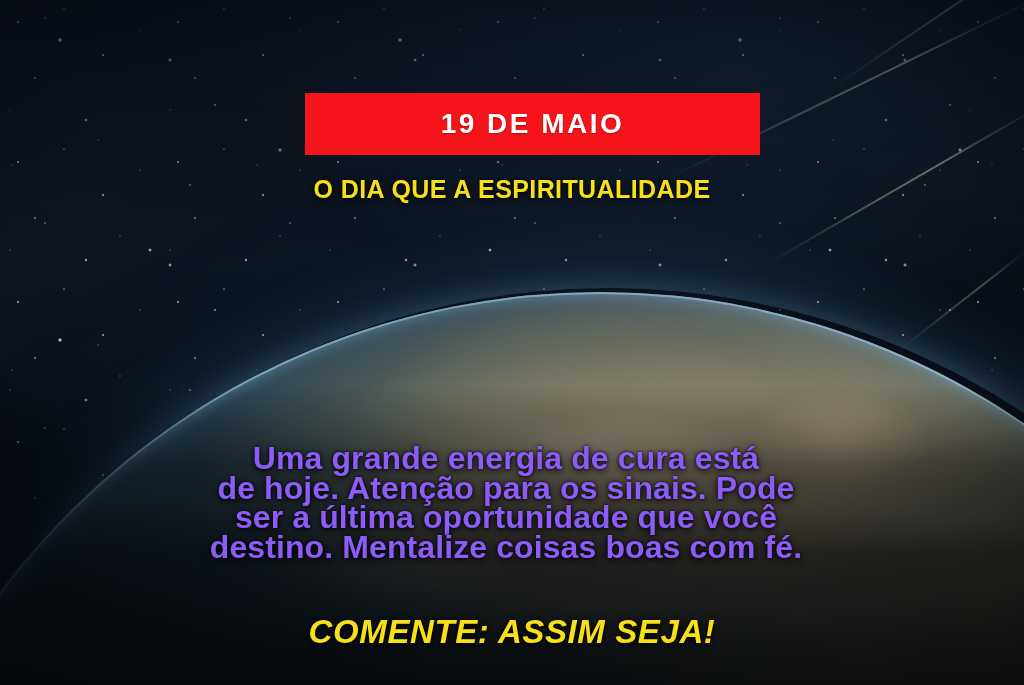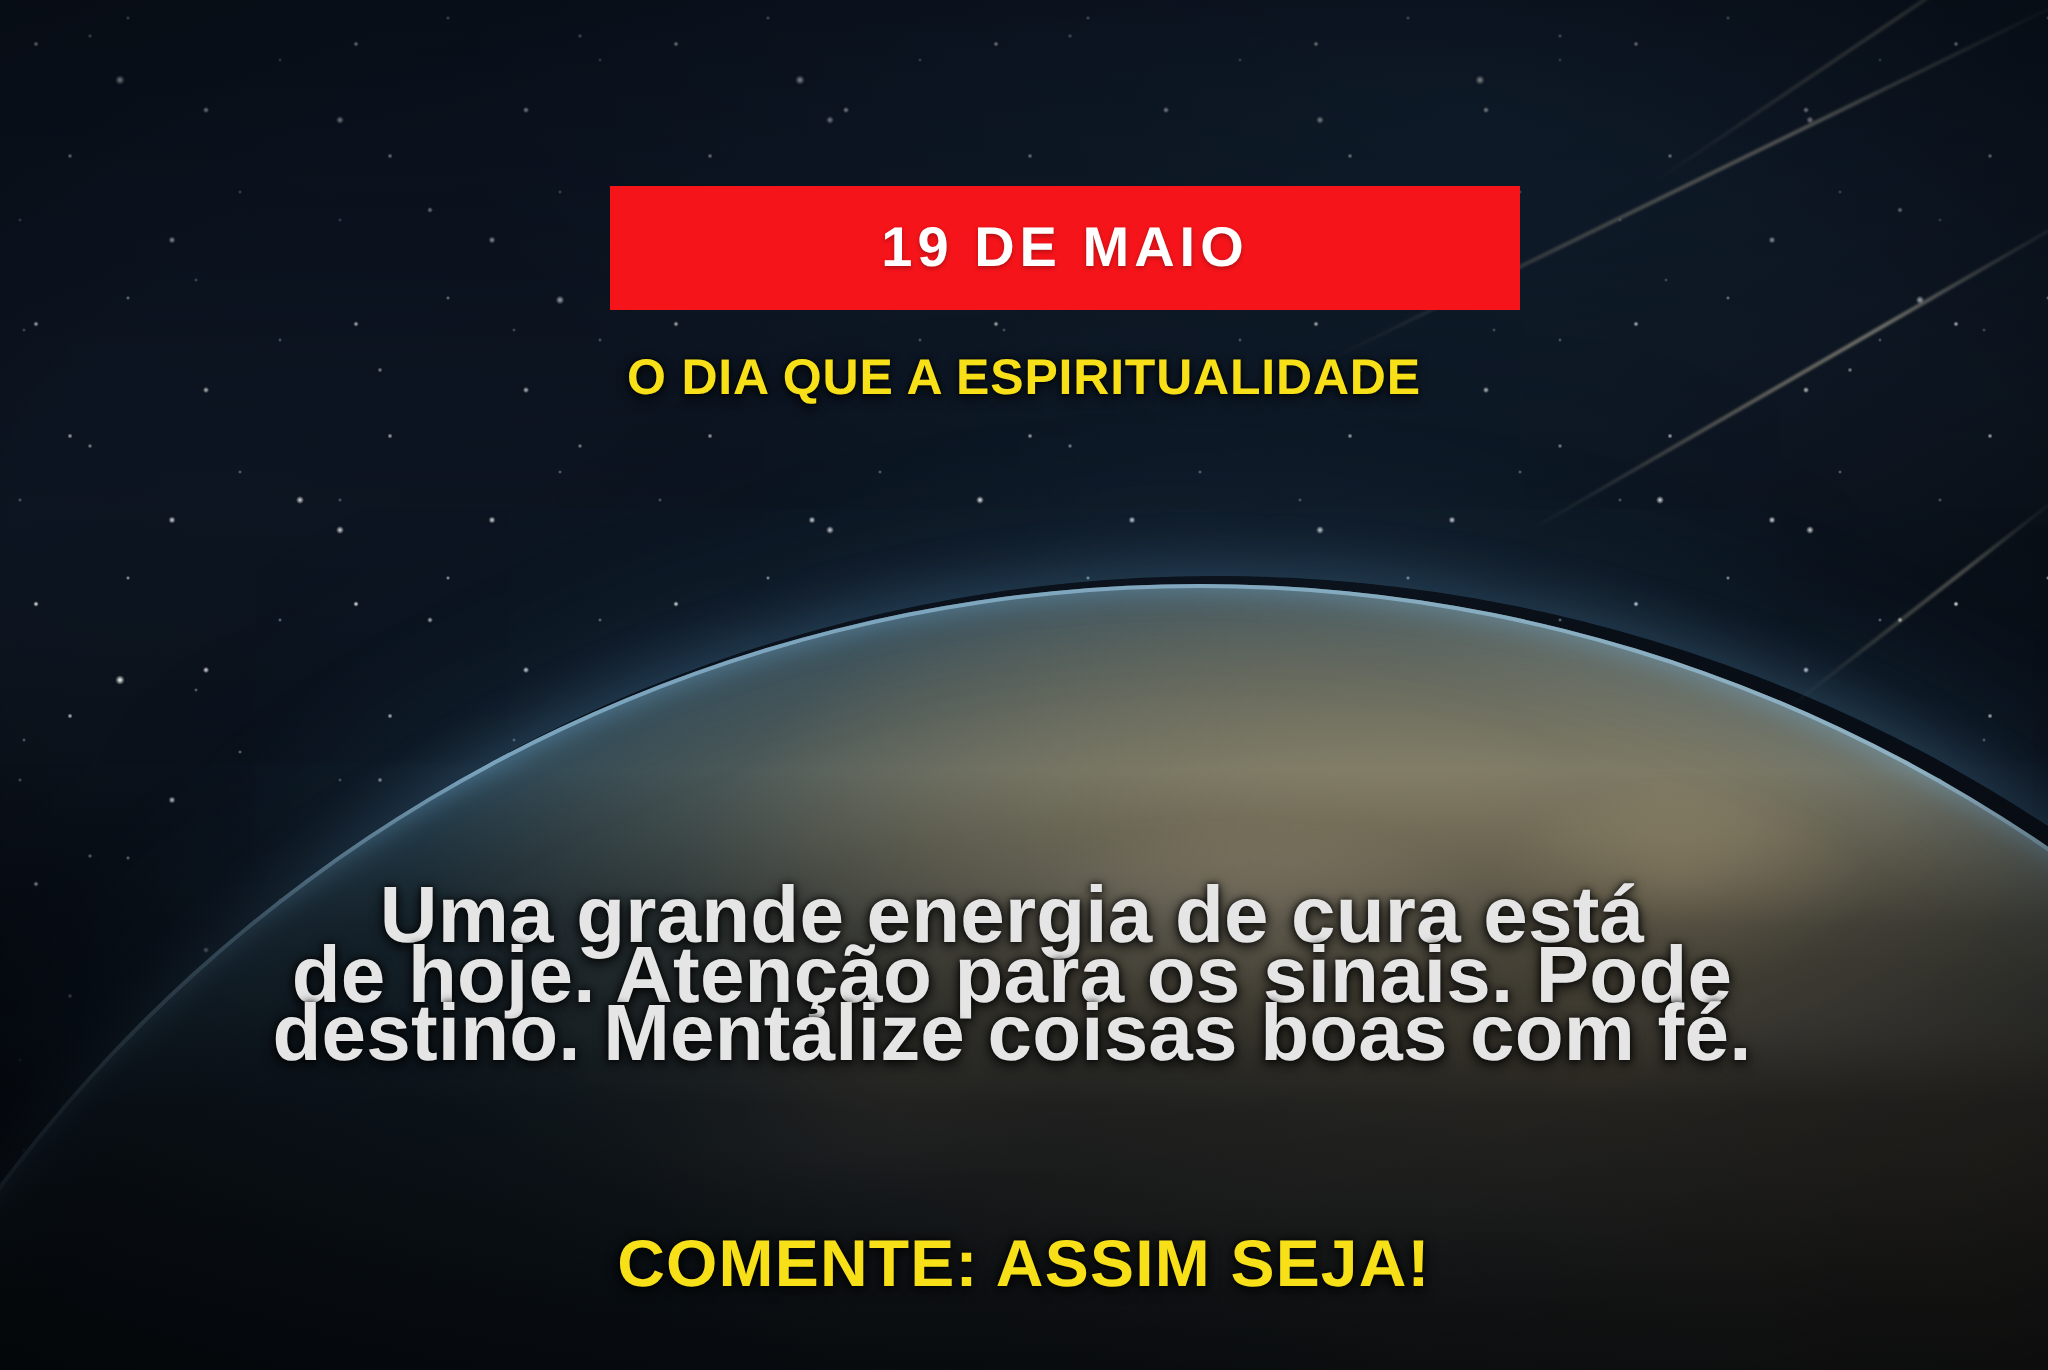--- a/index.html
+++ b/index.html
@@ -207,41 +207,42 @@
     letter-spacing:.4px;
     text-shadow:0 2px 6px rgba(0,0,0,.80), 0 0 2px rgba(0,0,0,.9);
   }
   .headline-line { display:block; white-space:nowrap; }
 
   
   .body-copy {
     position:absolute;
     left:0; right:12px; top:444px;
     text-align:center;
-    color:#e5e5e5;
-    font-size:40px;
+    color:#8b5cf6;
+    font-size:32px;
     font-weight:bold;
     line-height:29.5px;
     letter-spacing:.1px;
     text-shadow:0 2px 7px rgba(0,0,0,.90), 0 0 3px rgba(0,0,0,.85);
   }
   .body-line { display:block; white-space:nowrap; }
 
   
   .cta {
     position:absolute;
     left:0; right:0; top:614px;
     text-align:center;
     color:#F7E018;
     font-size:33px;
     font-weight:bold;
     letter-spacing:.6px;
     line-height:1.1;
     white-space:nowrap;
     text-shadow:0 2px 7px rgba(0,0,0,.88), 0 0 3px rgba(0,0,0,.9);
+    font-style:italic;
   }
 </style>
 </head>
 <body>
 
 <div id="poster">
 
   <div class="space-base"></div>
   <div class="stars stars-a"></div>
   <div class="stars stars-b"></div>
@@ -270,19 +271,20 @@
       <span class="date-banner-text">19 DE MAIO</span>
     </div>
 
     <div class="headline">
       <span class="headline-line">O DIA QUE A ESPIRITUALIDADE</span>
     </div>
 
     <div class="body-copy">
       <span class="body-line">Uma grande energia de cura está</span>
       <span class="body-line">de hoje. Atenção para os sinais. Pode</span>
+      <span class="body-line">ser a última oportunidade que você</span>
       <span class="body-line">destino. Mentalize coisas boas com fé.</span>
     </div>
 
     <div class="cta">COMENTE: ASSIM SEJA!</div>
 
   </div>
 </div>
 
 </body></html>

